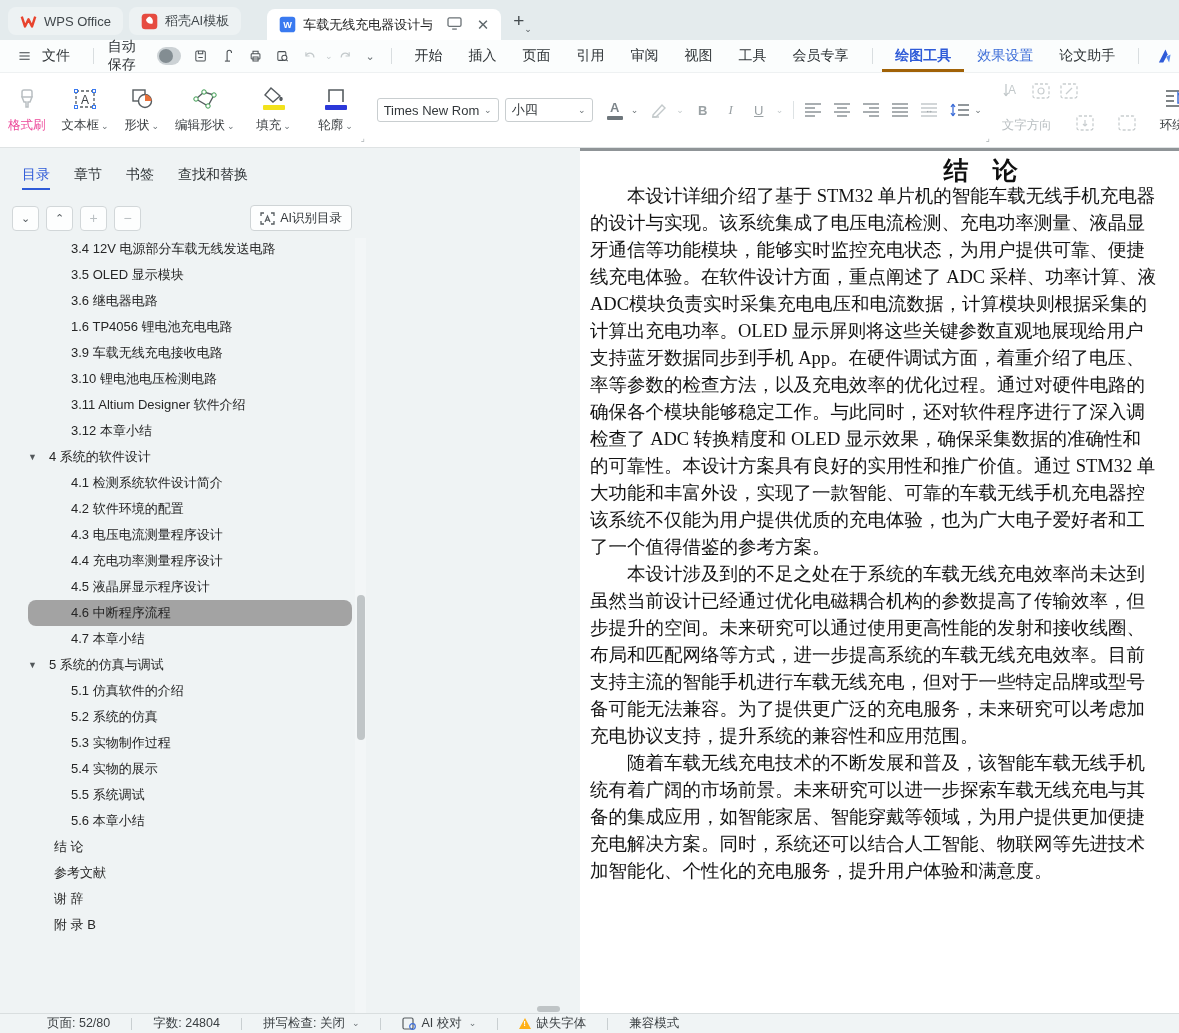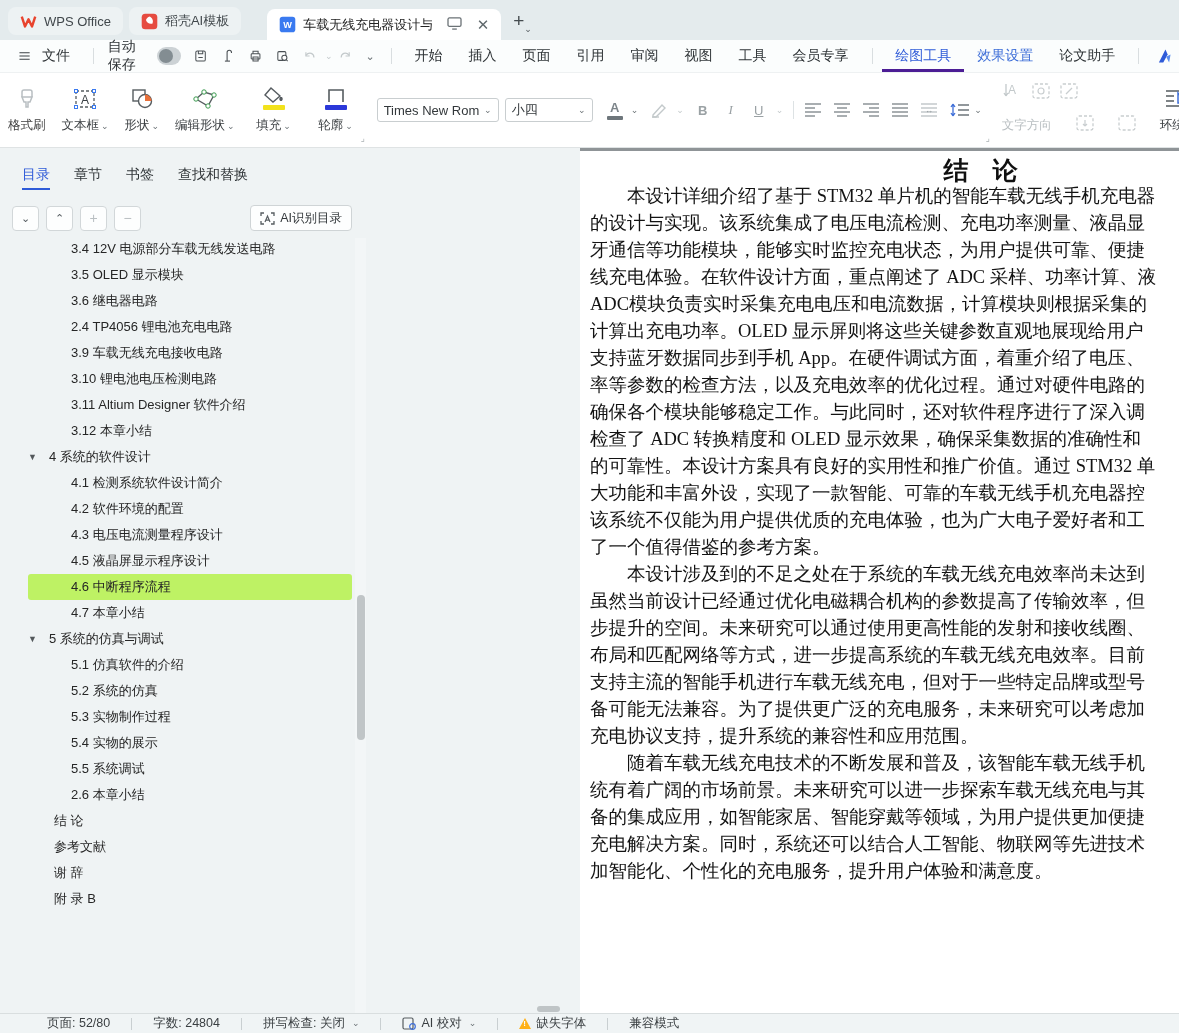--- a/index.html
+++ b/index.html
@@ -19,35 +19,35 @@
   .tab .ticon { width:17px; height:17px; flex:0 0 auto; }
   .tab-title { white-space:nowrap; overflow:hidden; max-width:152px; }
   .tbtn { color:#5f686c; font-size:15px; margin-left:8px; cursor:default; }
   #newtab { font-size:19px; color:#444b4f; margin:0 0 8px 12px; }
   #newtab-chev { font-size:9px; color:#565d61; margin-bottom:6px; }
 
   
   #menubar { left:0; top:40px; width:1179px; height:32px; background:#fbfdfd; display:flex; align-items:center; font-size:14px; color:#2f3437; }
   #menubar .mdiv { width:1px; height:16px; background:#d9dee0; margin:0 10px; }
   .menu-item { padding:0 13px; height:32px; display:flex; align-items:center; white-space:nowrap; }
-  .menu-item.active { color:#2f5bd8; font-weight:normal; border-bottom:3px solid #4c1d95; padding-top:3px; }
+  .menu-item.active { color:#2f5bd8; font-weight:bold; border-bottom:3px solid #a16207; padding-top:3px; }
   .menu-item.accent { color:#3f6fd8; }
   #autosave-toggle { width:34px; height:18px; border-radius:9px; background:#ccd2d5; position:relative; margin:0 6px 0 8px; }
   #autosave-toggle .knob { position:absolute; left:2px; top:2px; width:14px; height:14px; border-radius:50%; background:#838d92; }
   .qicon { width:18px; height:18px; margin:0 7px; color:#4a5054; }
   .qicon.dis { color:#c3c9cb; }
   .qicon svg { width:100%; height:100%; display:block; }
 
   
   #toolbar { left:0; top:72px; width:1179px; height:76px; background:#fff; border-top:1px solid #eef1f2; border-bottom:1px solid #dfe3e4; display:flex; }
   .tb-div { width:1px; background:#e3e7e8; height:58px; margin-top:9px; }
   .bigbtn { display:flex; flex-direction:column; align-items:center; justify-content:center; gap:5px; padding:0 8px; }
   .bigbtn .bicon { height:26px; display:flex; align-items:center; }
   .bigbtn .blabel { font-size:12.5px; color:#3c4043; white-space:nowrap; }
-  .bigbtn.dis .blabel { color:#404040; }
+  .bigbtn.dis .blabel { color:#ec4899; }
   .colorbar { width:22px; height:5px; border-radius:1px; margin-top:2px; }
   .selbox { border:1px solid #c9ced0; border-radius:3px; height:24px; display:flex; align-items:center; padding:0 6px; font-size:13px; color:#33383b; background:#fff; justify-content:space-between; }
   .mini { font-size:13px; color:#9aa1a4; width:26px; text-align:center; }
   .alico { width:18px; height:14px; display:inline-block; }
   .stackbtn { font-size:12.5px; color:#3c4043; display:flex; align-items:center; gap:3px; height:26px; white-space:nowrap; }
   .stackbtn.dis { color:#b9bfc2; }
   .sizefield { border:1px solid #c9ced0; border-radius:3px; width:56px; height:22px; font-size:12.5px; color:#33383b; display:flex; align-items:center; padding:0 5px; background:#fff; }
   .corner { position:absolute; font-size:9px; color:#a9b0b3; }
 
   
@@ -58,21 +58,21 @@
   #navctl { position:absolute; left:12px; top:57px; width:340px; display:flex; gap:7px; align-items:center; }
   .sqbtn { width:27px; height:25px; border:1px solid #d2d7d9; border-radius:4px; background:#fdfefe; color:#555c60; font-size:11px; display:flex; align-items:center; justify-content:center; }
   .sqbtn.dim { color:#b9bfc2; }
   #ai-toc-btn { margin-left:auto; height:26px; border:1px solid #cfd4d6; border-radius:4px; background:#fdfefe; display:flex; align-items:center; gap:5px; padding:0 9px; font-size:12.5px; color:#33383b; }
 
   #toclist { position:absolute; left:0; top:88px; width:354px; height:777px; overflow:hidden; font-size:13px; color:#262626; }
   .titem { height:26px; line-height:26px; margin:0 2px 0 28px; border-radius:3px; white-space:nowrap; display:flex; align-items:center; }
   .titem.lvl2 { padding-left:29px; }
   .titem.lvl1 { padding-left:0; }
   .titem.lvl0 { padding-left:12px; }
-  .titem.selected { background:#bef264; }
+  .titem.selected { background:#a3a3a3;border-radius:8px; }
   .texp { font-size:9px; color:#53585b; width:14px; display:inline-block; }
   .titem.lvl1 .ttext { margin-left:7px; }
 
   #nav-scrolltrack { position:absolute; left:355px; top:90px; width:11px; height:775px; background:#f3f6f7; }
   #nav-scrollthumb { position:absolute; left:357px; top:447px; width:8px; height:145px; border-radius:4px; background:#c0c5c7; }
   #hscroll-thumb { position:absolute; left:537px; top:858px; width:23px; height:6px; border-radius:3px; background:#bfc4c6; }
 
   
   #page { position:absolute; left:580px; top:0; width:599px; height:865px; background:#fff; border-top:3px solid #8f9497; overflow:hidden; }
   #doc-title { position:absolute; left:405px; top:3px; transform:translateX(-50%);
@@ -483,21 +483,21 @@
       <div class="titem lvl2">
         <span class="texp" style="visibility: hidden;">▼</span>
         <span class="ttext">3.5 OLED 显示模块</span>
       </div>
       <div class="titem lvl2">
         <span class="texp" style="visibility: hidden;">▼</span>
         <span class="ttext">3.6 继电器电路</span>
       </div>
       <div class="titem lvl2">
         <span class="texp" style="visibility: hidden;">▼</span>
-        <span class="ttext">2.4 TP4056 锂电池充电电路</span>
+        <span class="ttext">1.6 TP4056 锂电池充电电路</span>
       </div>
       <div class="titem lvl2">
         <span class="texp" style="visibility: hidden;">▼</span>
         <span class="ttext">3.9 车载无线充电接收电路</span>
       </div>
       <div class="titem lvl2">
         <span class="texp" style="visibility: hidden;">▼</span>
         <span class="ttext">3.10 锂电池电压检测电路</span>
       </div>
       <div class="titem lvl2">
@@ -519,20 +519,24 @@
       <div class="titem lvl2">
         <span class="texp" style="visibility: hidden;">▼</span>
         <span class="ttext">4.2 软件环境的配置</span>
       </div>
       <div class="titem lvl2">
         <span class="texp" style="visibility: hidden;">▼</span>
         <span class="ttext">4.3 电压电流测量程序设计</span>
       </div>
       <div class="titem lvl2">
         <span class="texp" style="visibility: hidden;">▼</span>
+        <span class="ttext">4.4 充电功率测量程序设计</span>
+      </div>
+      <div class="titem lvl2">
+        <span class="texp" style="visibility: hidden;">▼</span>
         <span class="ttext">4.5 液晶屏显示程序设计</span>
       </div>
       <div class="titem selected lvl2">
         <span class="texp" style="visibility: hidden;">▼</span>
         <span class="ttext">4.6 中断程序流程</span>
       </div>
       <div class="titem lvl2">
         <span class="texp" style="visibility: hidden;">▼</span>
         <span class="ttext">4.7 本章小结</span>
       </div>
@@ -555,21 +559,21 @@
       <div class="titem lvl2">
         <span class="texp" style="visibility: hidden;">▼</span>
         <span class="ttext">5.4 实物的展示</span>
       </div>
       <div class="titem lvl2">
         <span class="texp" style="visibility: hidden;">▼</span>
         <span class="ttext">5.5 系统调试</span>
       </div>
       <div class="titem lvl2">
         <span class="texp" style="visibility: hidden;">▼</span>
-        <span class="ttext">2.6 本章小结</span>
+        <span class="ttext">5.6 本章小结</span>
       </div>
       <div class="titem lvl0">
         <span class="texp" style="visibility: hidden;">▼</span>
         <span class="ttext">结 论</span>
       </div>
       <div class="titem lvl0">
         <span class="texp" style="visibility: hidden;">▼</span>
         <span class="ttext">参考文献</span>
       </div>
       <div class="titem lvl0">

